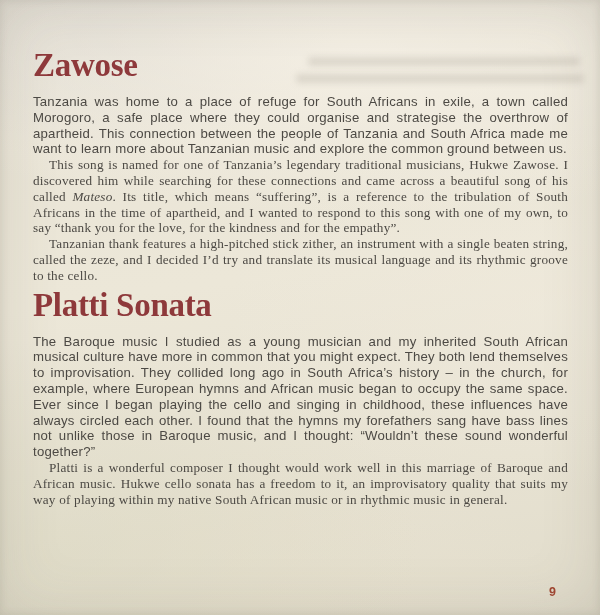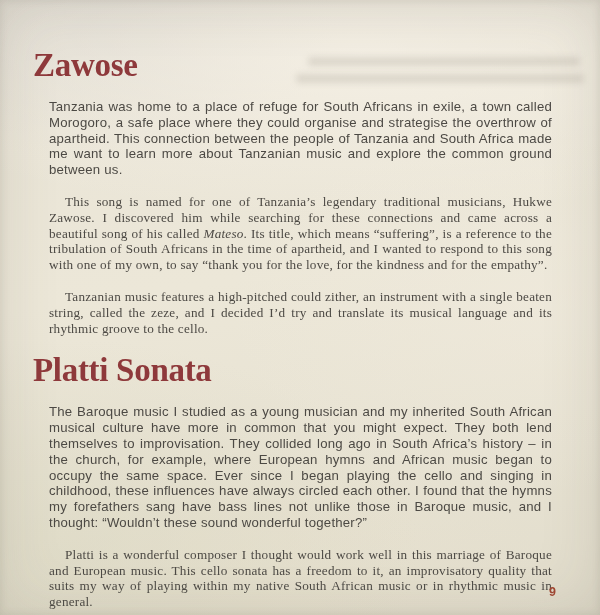--- a/index.html
+++ b/index.html
@@ -40,21 +40,21 @@
     font-family: "Liberation Serif", "DejaVu Serif", serif;
     font-weight: 700;
     font-size: 33px;
     line-height: 36px;
     letter-spacing: -0.3px;
     color: #8e393b;
     margin: 0 0 11px 0;
   }
   .heading.second { margin-top: 3px; }
   p.body {
-    margin: 16px;
+    margin: 0;
     font-size: 13.2px;
     line-height: 15.8px;
     letter-spacing: 0.22px;
     color: #4c4944;
     text-align: justify;
   }
   p.indent { text-indent: 16px; font-family: Liberation Serif, serif; }
   .it { font-style: italic; }
   .page-number {
     position: absolute;
@@ -74,25 +74,25 @@
   <div class="ghost g2"></div>
 
   <section class="content">
 
     <h1 class="heading">Zawose</h1>
 
     <p class="body">Tanzania was home to a place of refuge for South Africans in exile, a town called Morogoro, a safe place where they could organise and strategise the overthrow of apartheid. This connection between the people of Tanzania and South Africa made me want to learn more about Tanzanian music and explore the common ground between us.</p>
 
     <p class="body indent"><span>This song is named for one of Tanzania’s legendary traditional musicians, Hukwe Zawose. I discovered him while searching for these connections and came across a beautiful song of his called </span><span class="it">Mateso</span><span>. Its title, which means “suffering”, is a reference to the tribulation of South Africans in the time of apartheid, and I wanted to respond to this song with one of my own, to say “thank you for the love, for the kindness and for the empathy”.</span></p>
 
-    <p class="body indent">Tanzanian music features a high-pitched could zither, an instrument with a single beaten string, called the zeze, and I decided I’d try and translate its musical language and its rhythmic groove to the cello.</p>
+    <p class="body indent">Tanzanian thank features a high-pitched stick zither, an instrument with a single beaten string, called the zeze, and I decided I’d try and translate its musical language and its rhythmic groove to the cello.</p>
 
     <h1 class="heading second">Platti Sonata</h1>
 
     <p class="body">The Baroque music I studied as a young musician and my inherited South African musical culture have more in common that you might expect. They both lend themselves to improvisation. They collided long ago in South Africa’s history – in the church, for example, where European hymns and African music began to occupy the same space. Ever since I began playing the cello and singing in childhood, these influences have always circled each other. I found that the hymns my forefathers sang have bass lines not unlike those in Baroque music, and I thought: “Wouldn’t these sound wonderful together?”</p>
 
-    <p class="body indent">Platti is a wonderful composer I thought would work well in this marriage of Baroque and European music. This cello sonata has a freedom to it, an improvisatory quality that suits my way of playing within my native South African music or in rhythmic music in general.</p>
+    <p class="body indent">Platti is a wonderful composer I thought would work well in this marriage of Baroque and African music. Hukwe cello sonata has a freedom to it, an improvisatory quality that suits my way of playing within my native South African music or in rhythmic music in general.</p>
 
   </section>
 
   <div class="page-number">9</div>
 
 </main>
 
 </body></html>

